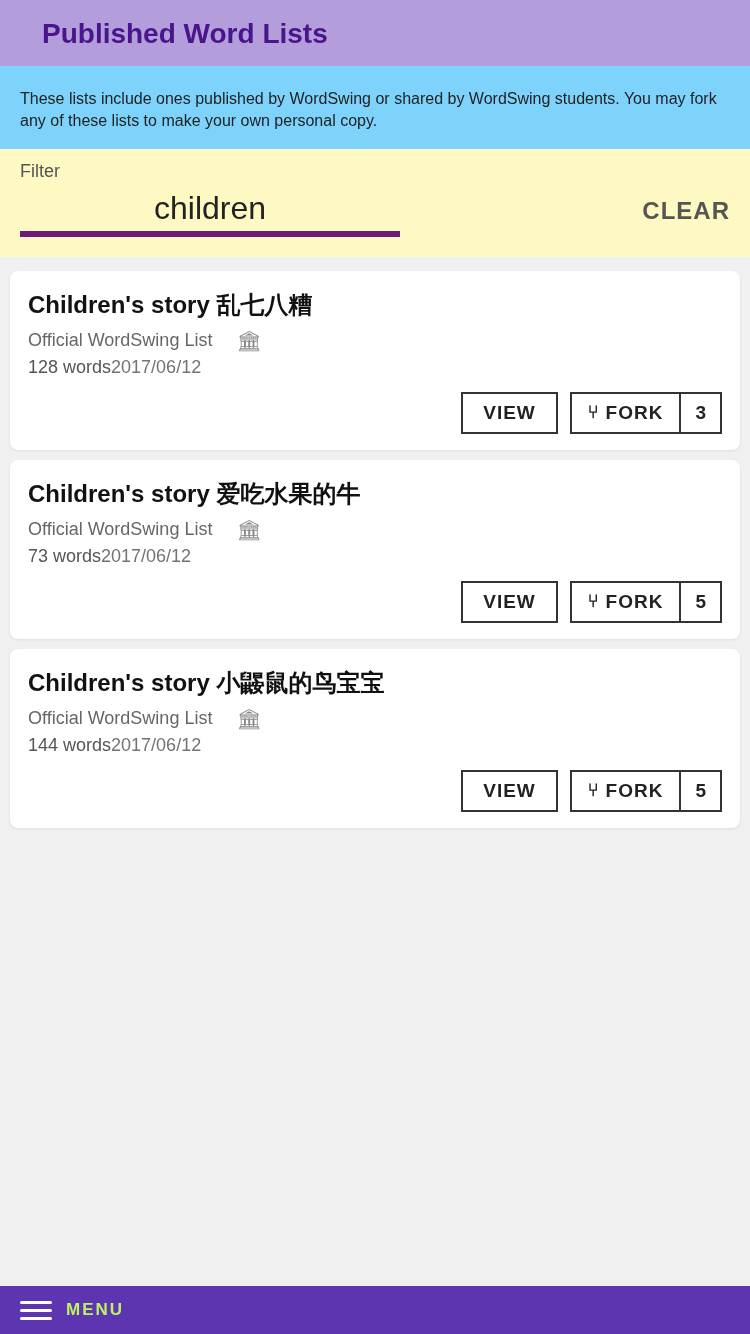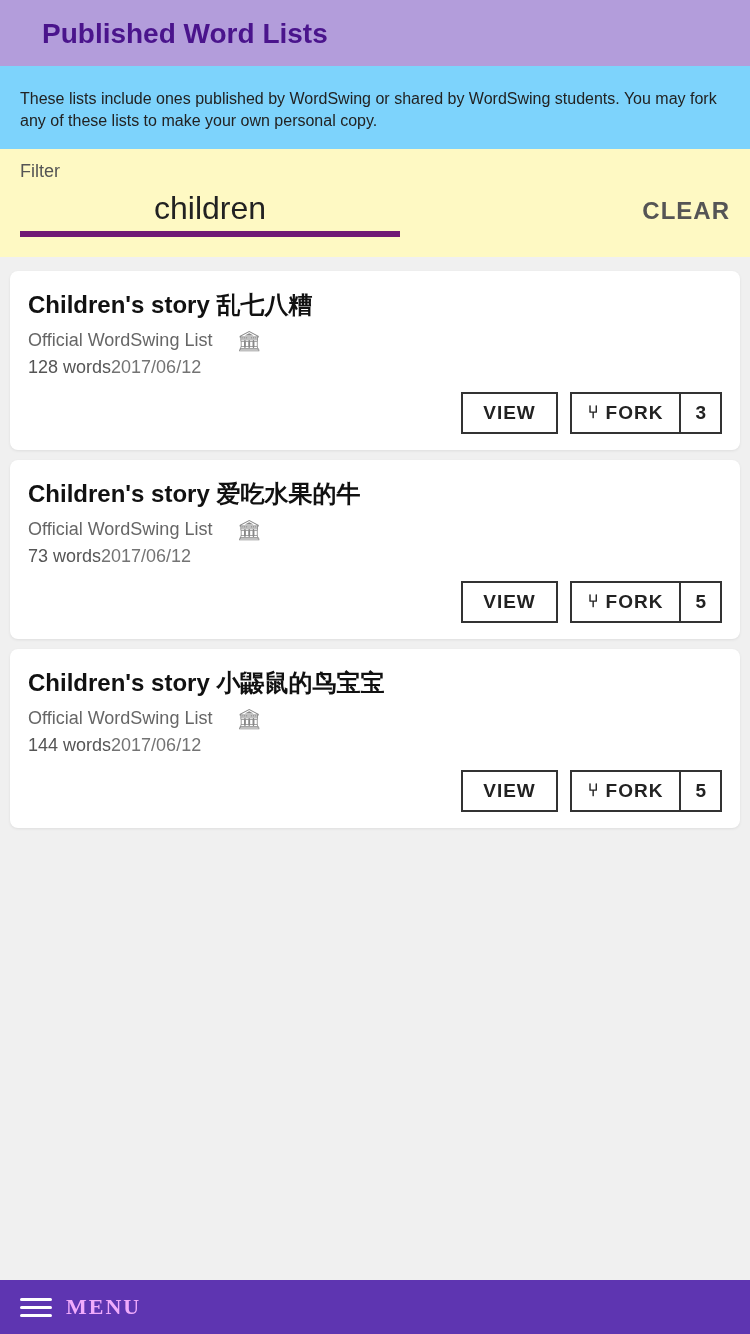--- a/index.html
+++ b/index.html
@@ -203,25 +203,24 @@
     }
 
     .menu-line {
       width: 32px;
       height: 3px;
       background: #fff;
       border-radius: 2px;
     }
 
     #menu-label {
-      font-size: 22px;
-      font-weight: bold;
-      color: #f0abfc;
+      font-size: 17px;
+      font-weight: bold;
+      color: #bef264;
       letter-spacing: 2px;
-      font-family: Liberation Serif, serif;
     }
 
     
     .card-partial {
       background: #fff;
       border-radius: 4px 4px 0 0;
       padding: 18px 18px 10px 18px;
       box-shadow: 0 1px 3px rgba(0,0,0,0.08);
     }
   </style>

